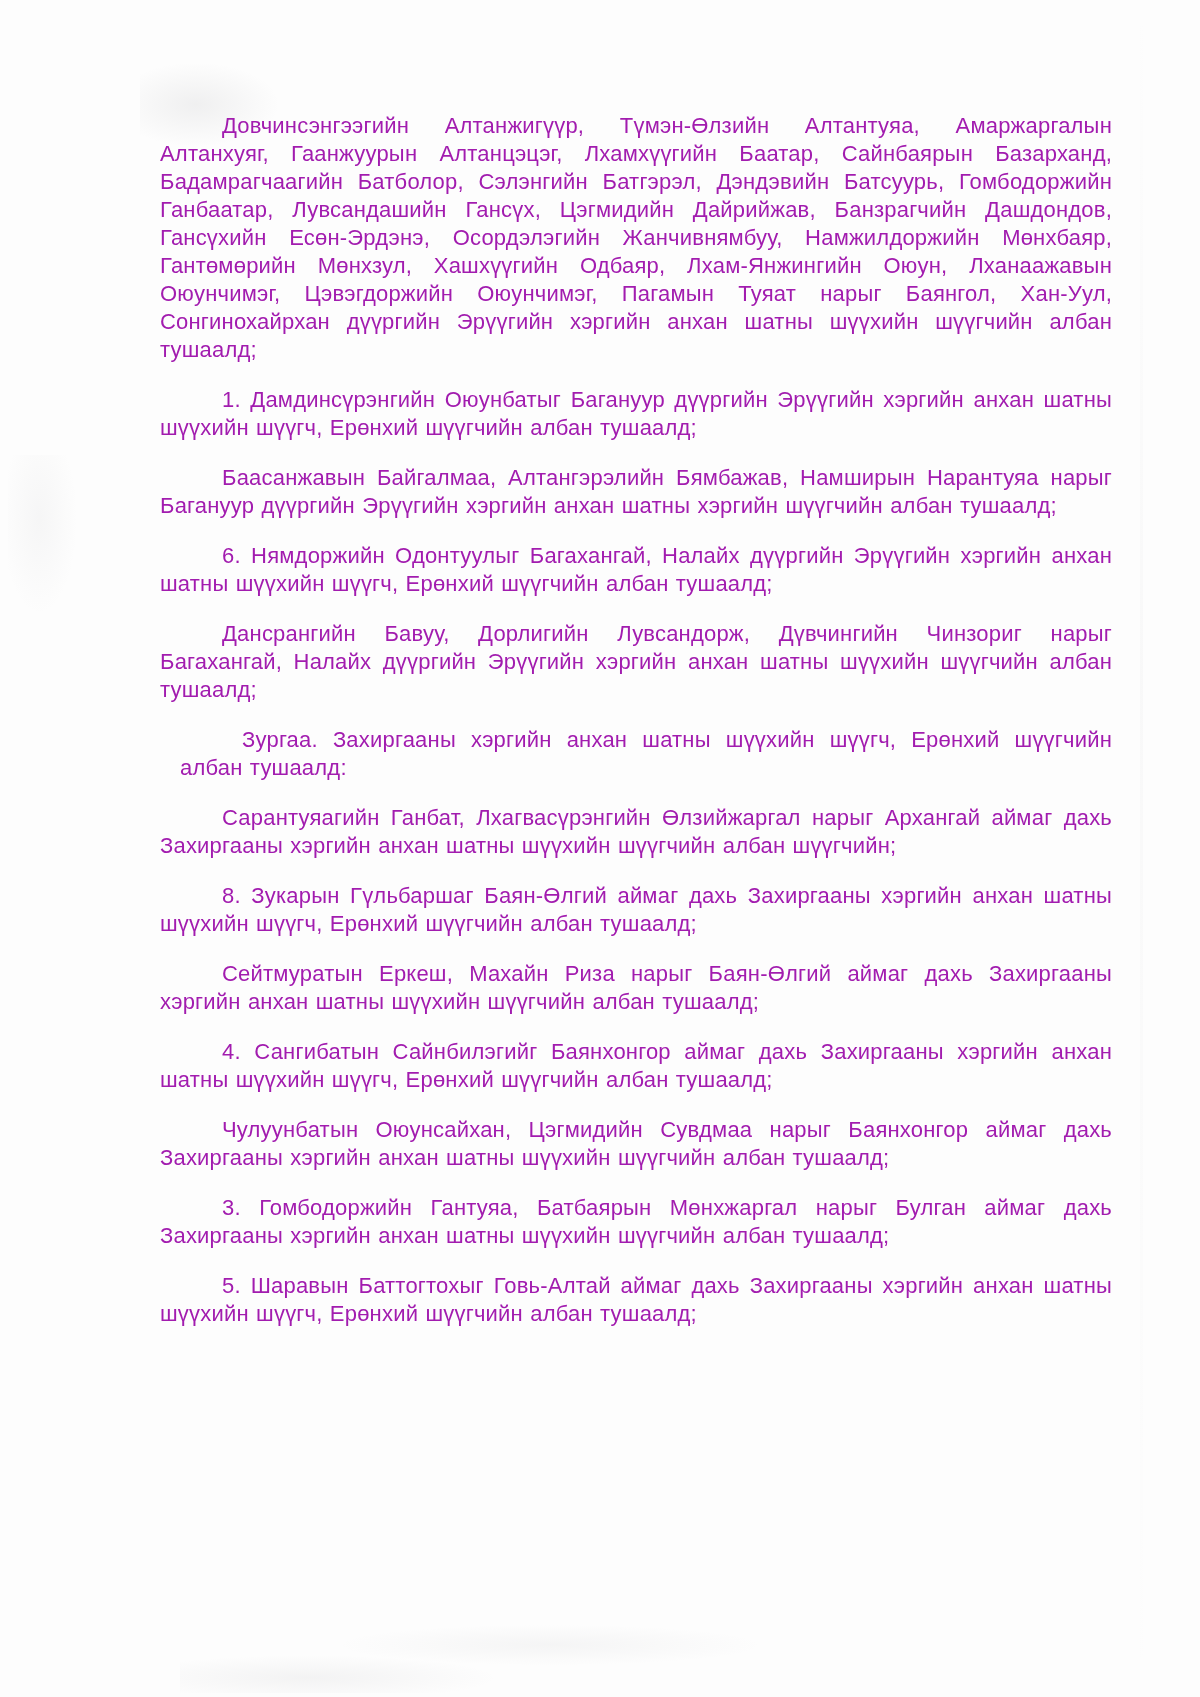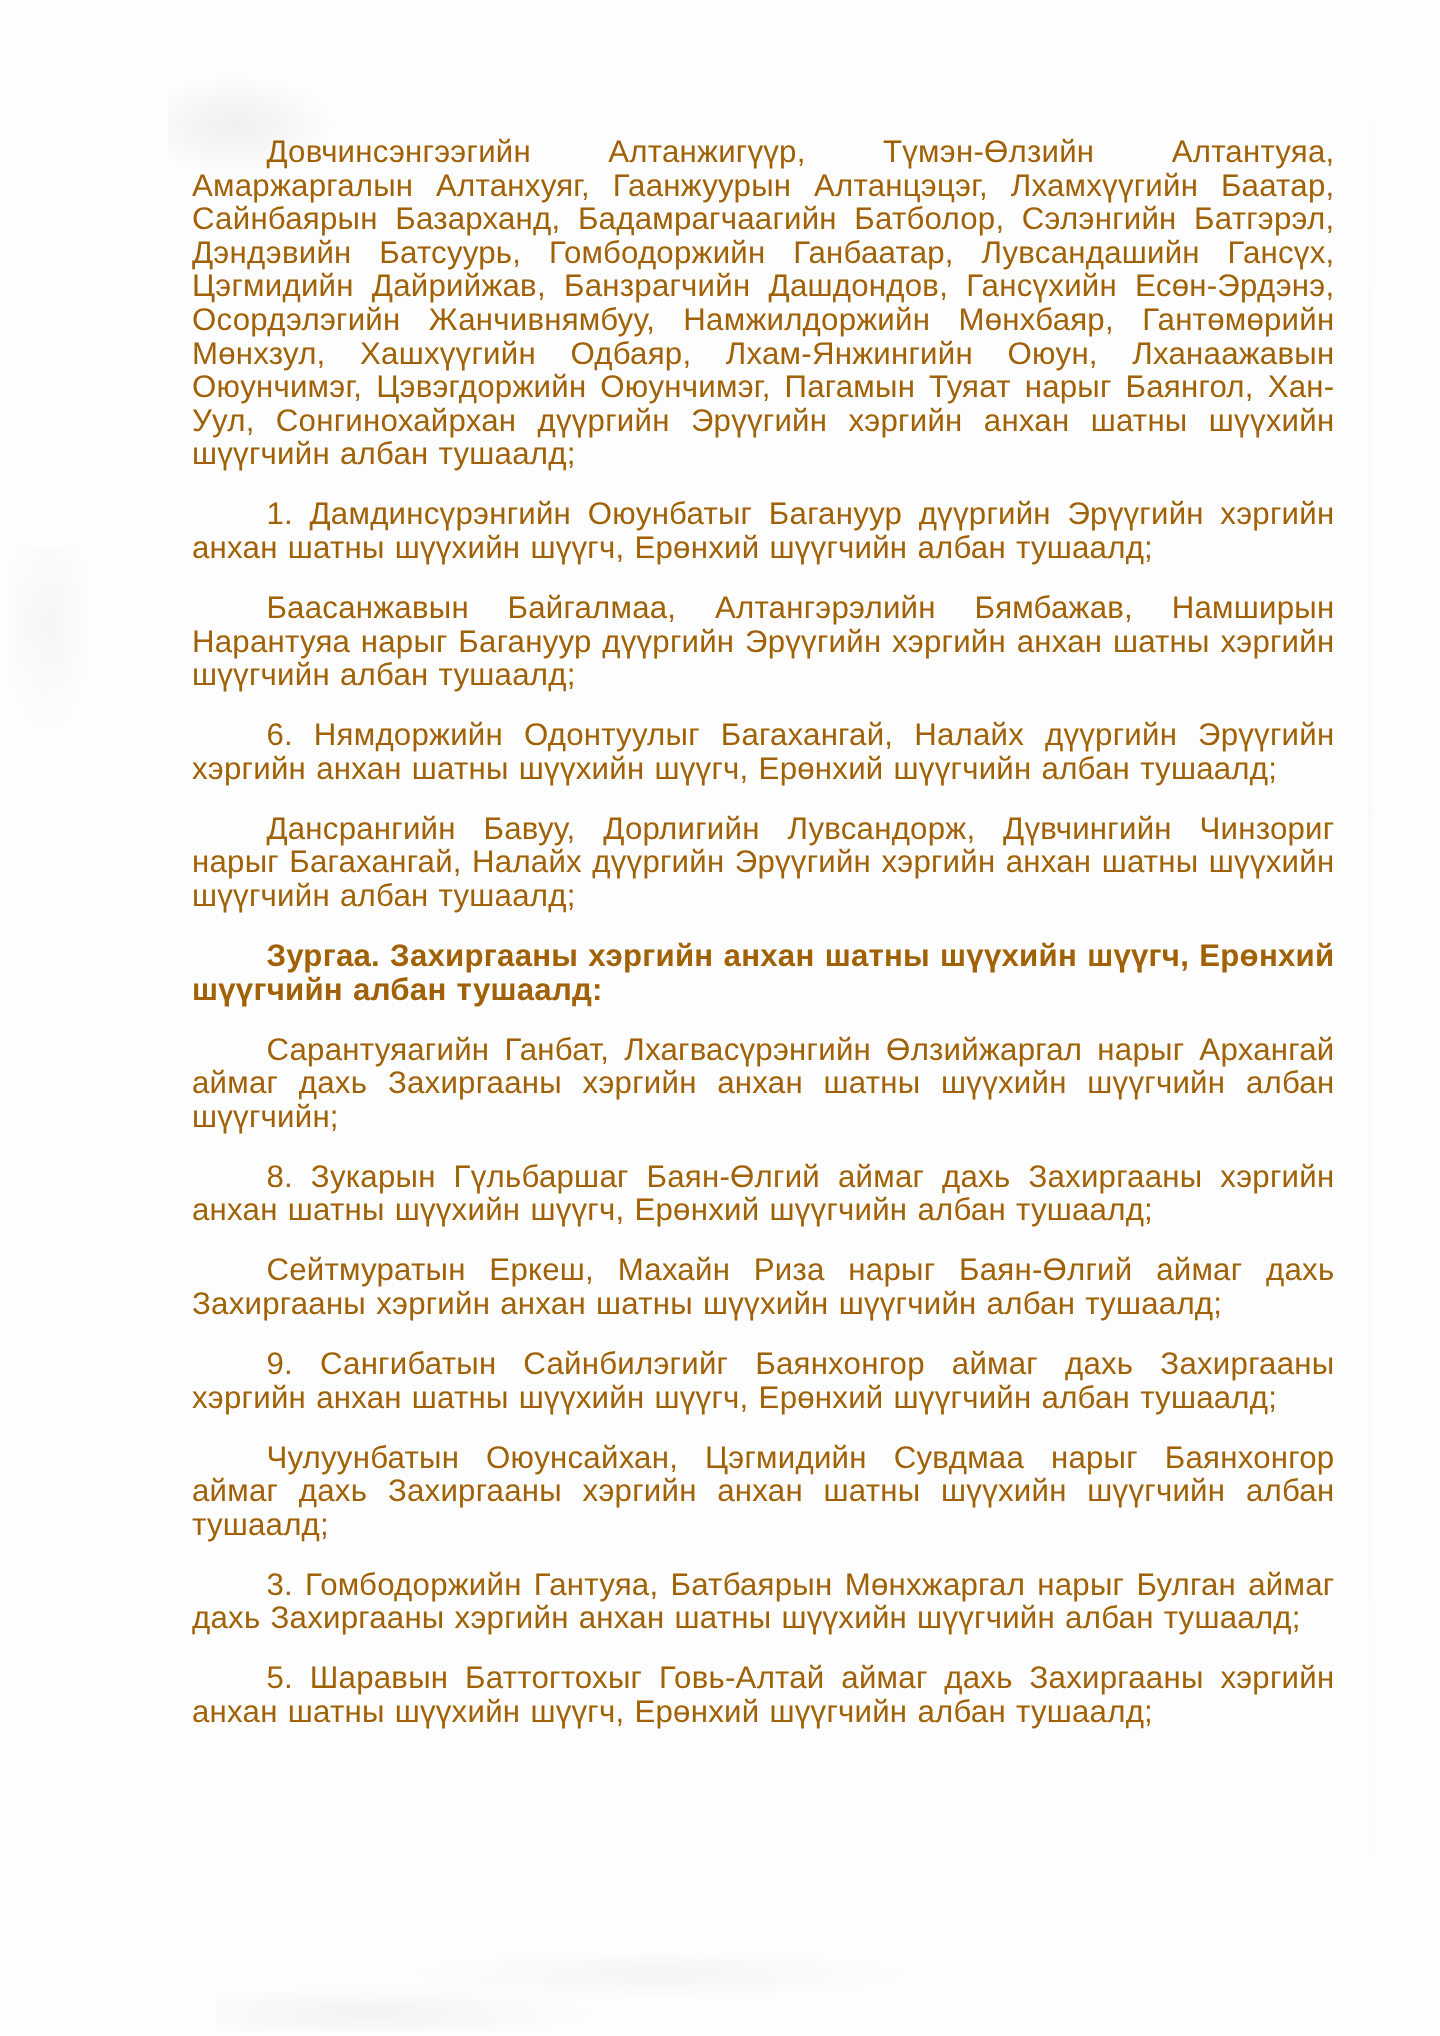--- a/index.html
+++ b/index.html
@@ -17,34 +17,35 @@
   .page {
     position: absolute;
     inset: 0;
     background: #fdfdfd;
   }
   .content {
     position: absolute;
     top: 112px;
     left: 160px;
     width: 952px;
-    color: #a16207;
-    font-size: 26px;
+    color: #a21caf;
+    font-size: 22px;
     line-height: 28px;
     letter-spacing: 0.2px;
   }
   .para {
     margin: 0 0 22px 0;
     text-align: justify;
     text-align-last: left;
     text-indent: 62px;
     word-spacing: 1px;
   }
   .para.heading {
-    font-weight: bold;
+    font-weight: normal;
+    margin-left: 20px;
   }
   
   .smudge {
     position: absolute;
     pointer-events: none;
   }
   .smudge-topleft {
     left: 140px; top: 62px; width: 140px; height: 85px;
     background: radial-gradient(ellipse at 40% 50%, rgba(120,120,125,0.10), rgba(120,120,125,0.0) 70%);
   }
@@ -77,21 +78,21 @@
   <div class="content">
     <p class="para">Довчинсэнгээгийн Алтанжигүүр, Түмэн-Өлзийн Алтантуяа, Амаржаргалын Алтанхуяг, Гаанжуурын Алтанцэцэг, Лхамхүүгийн Баатар, Сайнбаярын Базарханд, Бадамрагчаагийн Батболор, Сэлэнгийн Батгэрэл, Дэндэвийн Батсуурь, Гомбодоржийн Ганбаатар, Лувсандашийн Гансүх, Цэгмидийн Дайрийжав, Банзрагчийн Дашдондов, Гансүхийн Есөн-Эрдэнэ, Осордэлэгийн Жанчивнямбуу, Намжилдоржийн Мөнхбаяр, Гантөмөрийн Мөнхзул, Хашхүүгийн Одбаяр, Лхам-Янжингийн Оюун, Лханаажавын Оюунчимэг, Цэвэгдоржийн Оюунчимэг, Пагамын Туяат нарыг Баянгол, Хан-Уул, Сонгинохайрхан дүүргийн Эрүүгийн хэргийн анхан шатны шүүхийн шүүгчийн албан тушаалд;</p>
     <p class="para">1. Дамдинсүрэнгийн Оюунбатыг Багануур дүүргийн Эрүүгийн хэргийн анхан шатны шүүхийн шүүгч, Ерөнхий шүүгчийн албан тушаалд;</p>
     <p class="para">Баасанжавын Байгалмаа, Алтангэрэлийн Бямбажав, Намширын Нарантуяа нарыг Багануур дүүргийн Эрүүгийн хэргийн анхан шатны хэргийн шүүгчийн албан тушаалд;</p>
     <p class="para">6. Нямдоржийн Одонтуулыг Багахангай, Налайх дүүргийн Эрүүгийн хэргийн анхан шатны шүүхийн шүүгч, Ерөнхий шүүгчийн албан тушаалд;</p>
     <p class="para">Дансрангийн Бавуу, Дорлигийн Лувсандорж, Дүвчингийн Чинзориг нарыг Багахангай, Налайх дүүргийн Эрүүгийн хэргийн анхан шатны шүүхийн шүүгчийн албан тушаалд;</p>
     <p class="para heading">Зургаа. Захиргааны хэргийн анхан шатны шүүхийн шүүгч, Ерөнхий шүүгчийн албан тушаалд:</p>
     <p class="para">Сарантуяагийн Ганбат, Лхагвасүрэнгийн Өлзийжаргал нарыг Архангай аймаг дахь Захиргааны хэргийн анхан шатны шүүхийн шүүгчийн албан шүүгчийн;</p>
     <p class="para">8.  Зукарын Гүльбаршаг Баян-Өлгий аймаг дахь Захиргааны хэргийн анхан шатны шүүхийн шүүгч, Ерөнхий шүүгчийн албан тушаалд;</p>
     <p class="para">Сейтмуратын Еркеш, Махайн Риза нарыг Баян-Өлгий аймаг дахь Захиргааны хэргийн анхан шатны шүүхийн шүүгчийн албан тушаалд;</p>
-    <p class="para">9. Сангибатын Сайнбилэгийг Баянхонгор аймаг дахь Захиргааны хэргийн анхан шатны шүүхийн шүүгч, Ерөнхий шүүгчийн албан тушаалд;</p>
+    <p class="para">4. Сангибатын Сайнбилэгийг Баянхонгор аймаг дахь Захиргааны хэргийн анхан шатны шүүхийн шүүгч, Ерөнхий шүүгчийн албан тушаалд;</p>
     <p class="para">Чулуунбатын Оюунсайхан, Цэгмидийн Сувдмаа нарыг Баянхонгор аймаг дахь Захиргааны хэргийн анхан шатны шүүхийн шүүгчийн албан тушаалд;</p>
     <p class="para">3. Гомбодоржийн Гантуяа, Батбаярын Мөнхжаргал нарыг Булган аймаг дахь Захиргааны хэргийн анхан шатны шүүхийн шүүгчийн албан тушаалд;</p>
     <p class="para">5. Шаравын Баттогтохыг Говь-Алтай аймаг дахь Захиргааны хэргийн анхан шатны шүүхийн шүүгч, Ерөнхий шүүгчийн албан тушаалд;</p>
   </div>
 
   <div class="smudge smudge-bottom1"></div>
   <div class="smudge smudge-bottom2"></div>
 
 </div>
 

